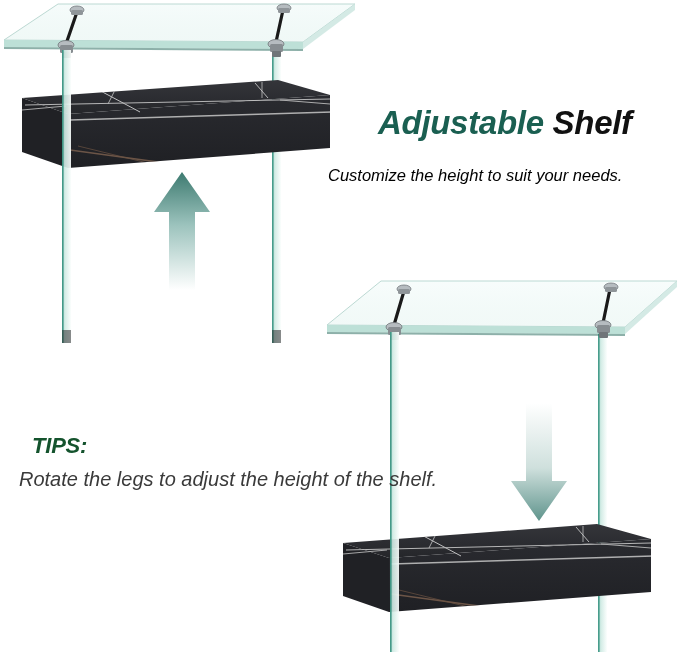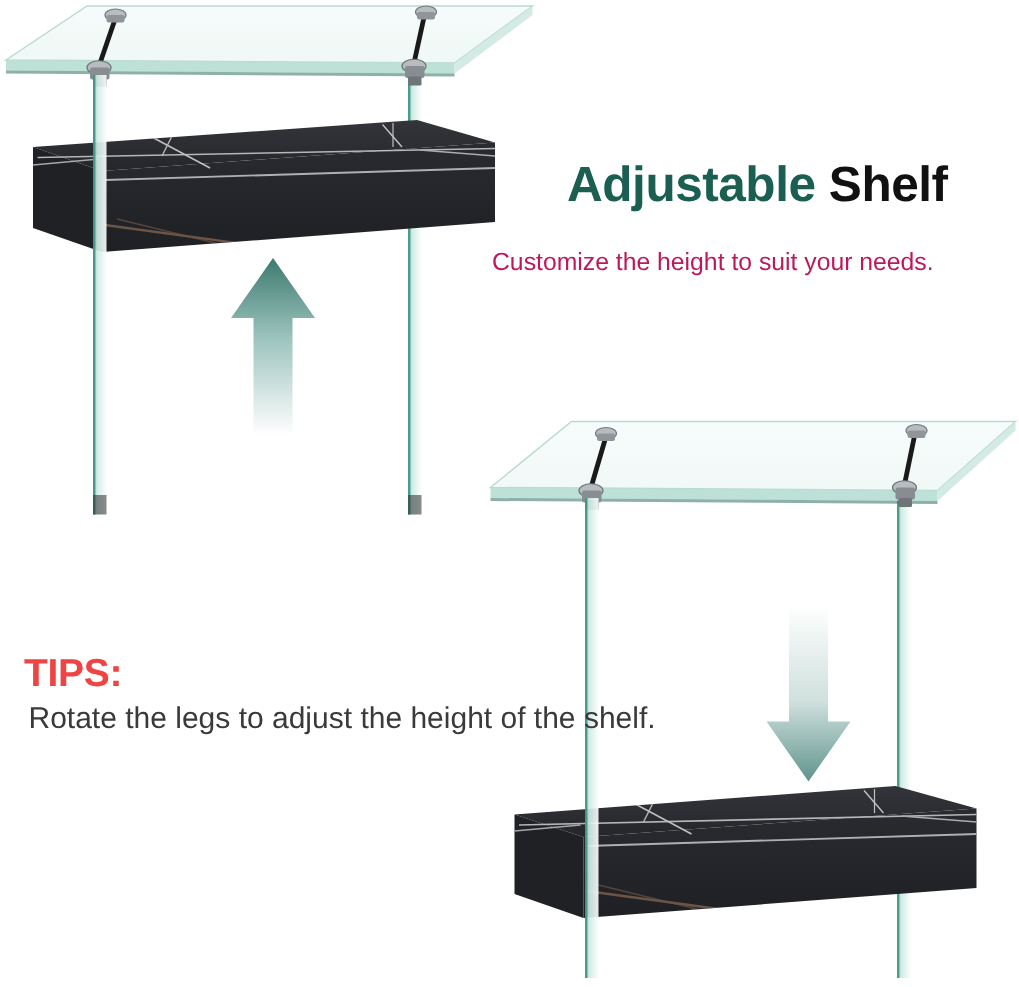--- a/index.html
+++ b/index.html
@@ -9,51 +9,52 @@
   }
   body {
     font-family: "Liberation Sans", sans-serif;
   }
   #canvas {
     position: relative;
     width: 679px;
     height: 658px;
     background: #ffffff;
     overflow: hidden;
+    font-style: italic;
   }
 
   
   .headline {
     position: absolute;
     left: 378px;
     top: 104px;
     font-size: 33px;
     font-weight: bold;
     letter-spacing: -0.3px;
     white-space: nowrap;
   }
   .headline .accent { color: #1a5f51; }
   .headline .plain  { color: #111111; }
 
   .subhead {
     position: absolute;
     left: 328px;
     top: 166px;
     font-size: 16.5px;
-    color: #be185d;
+    color: #000000;
     white-space: nowrap;
   }
 
   .tips-title {
     position: absolute;
-    left: 16px;
+    left: 32px;
     top: 433px;
-    font-size: 26px;
+    font-size: 22px;
     font-weight: bold;
-    color: #ef4444;
+    color: #14532d;
     letter-spacing: -0.2px;
   }
   .tips-body {
     position: absolute;
     left: 19px;
     top: 468px;
     font-size: 20px;
     color: #3a3a3a;
     white-space: nowrap;
   }

